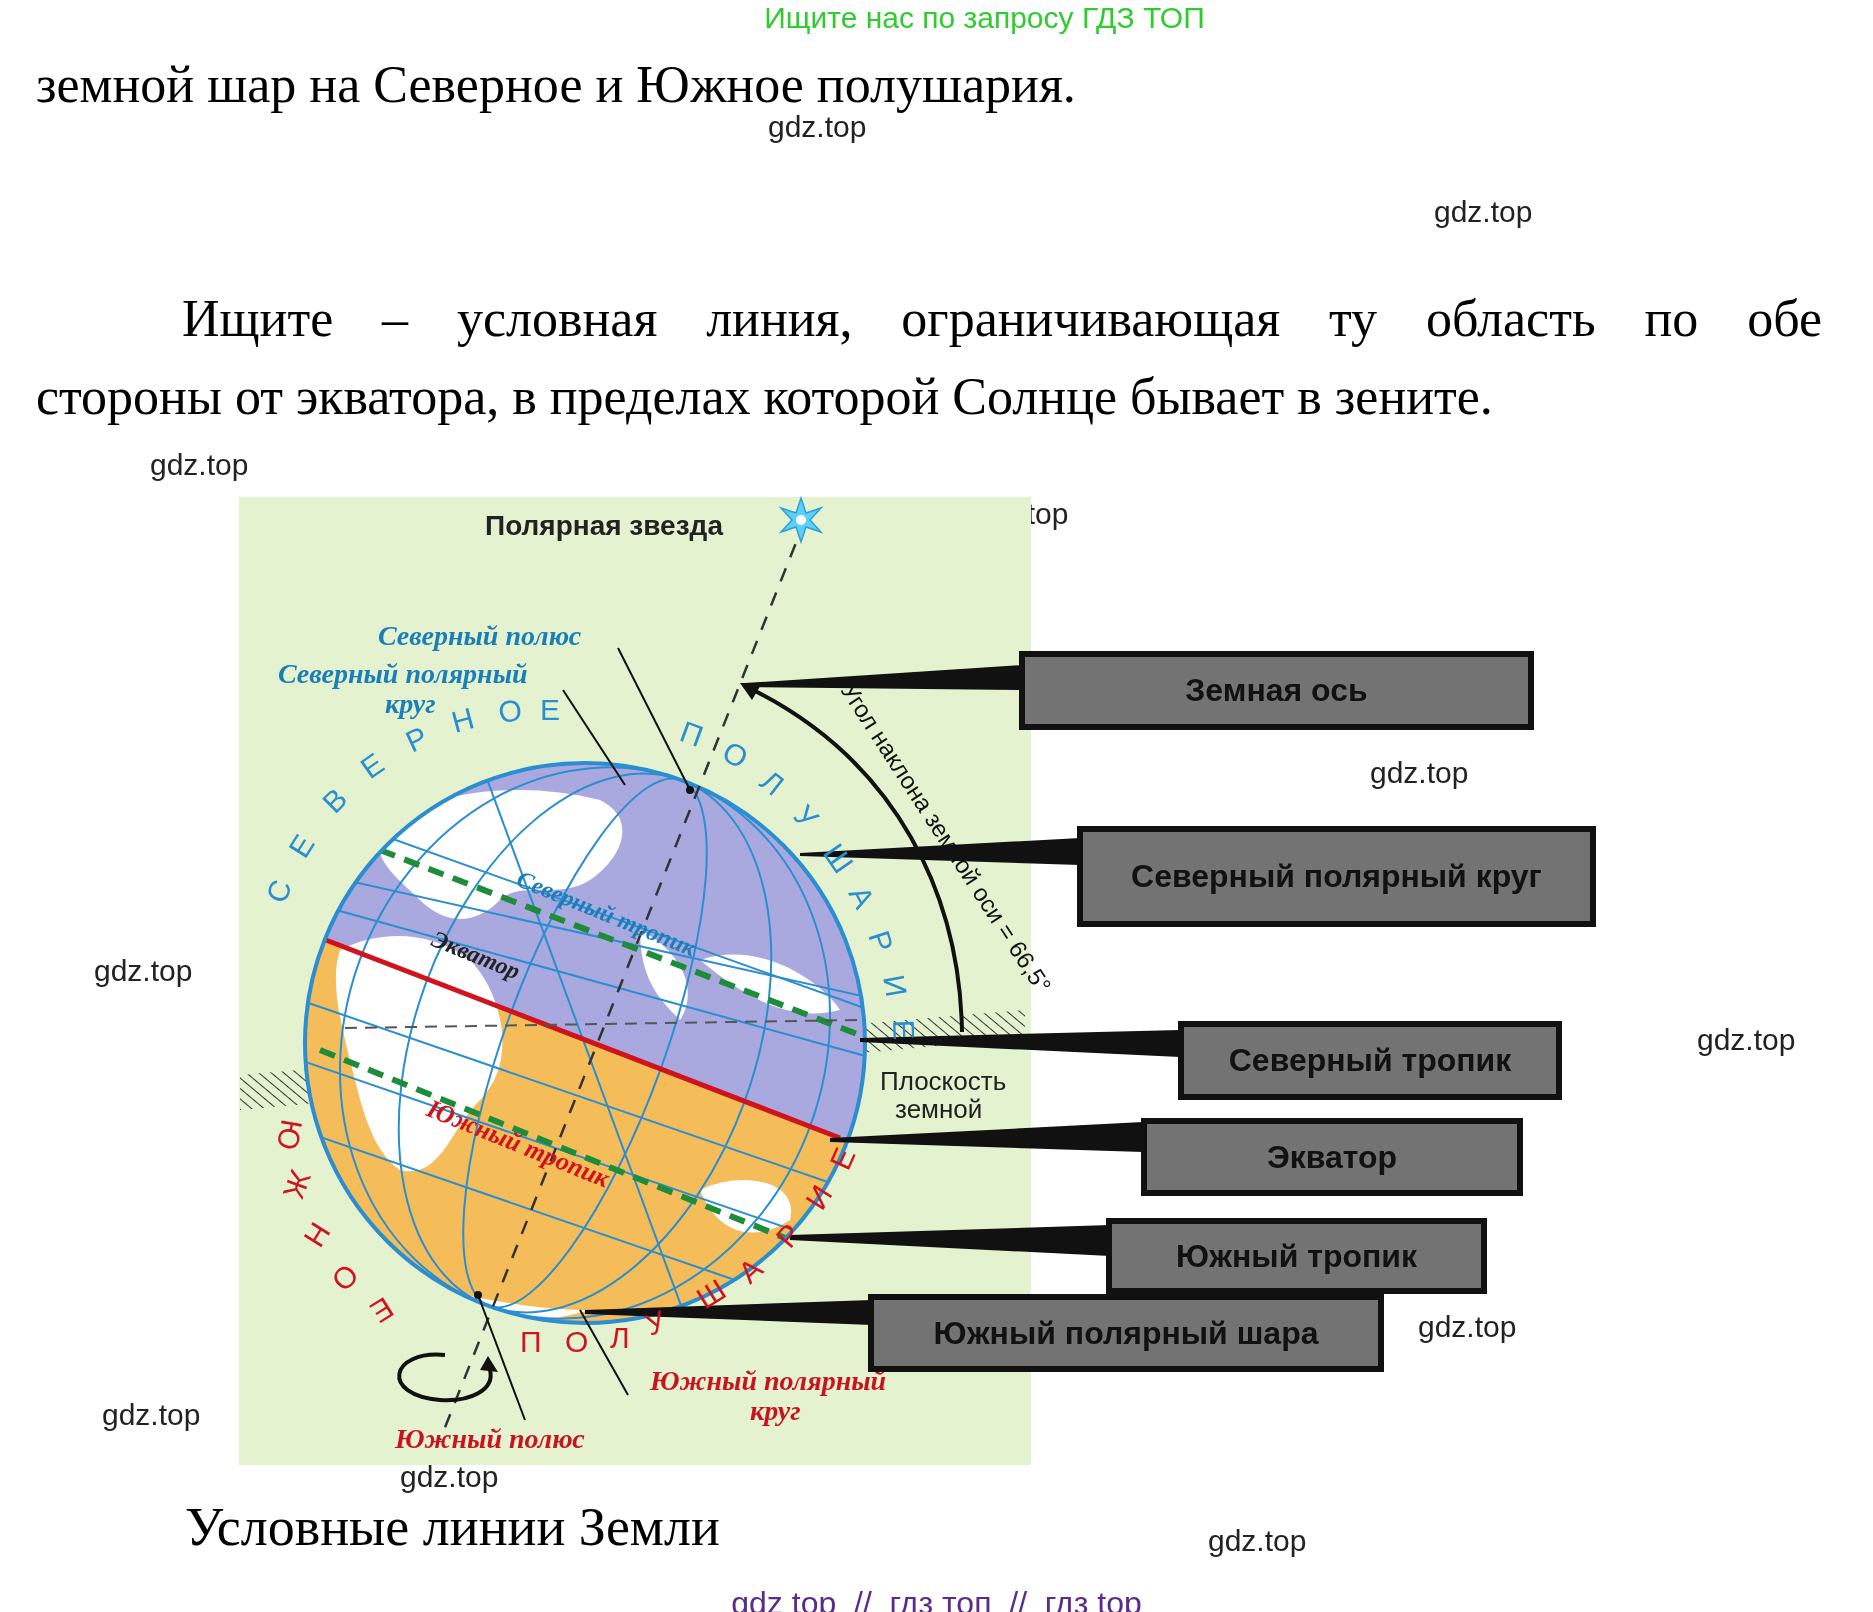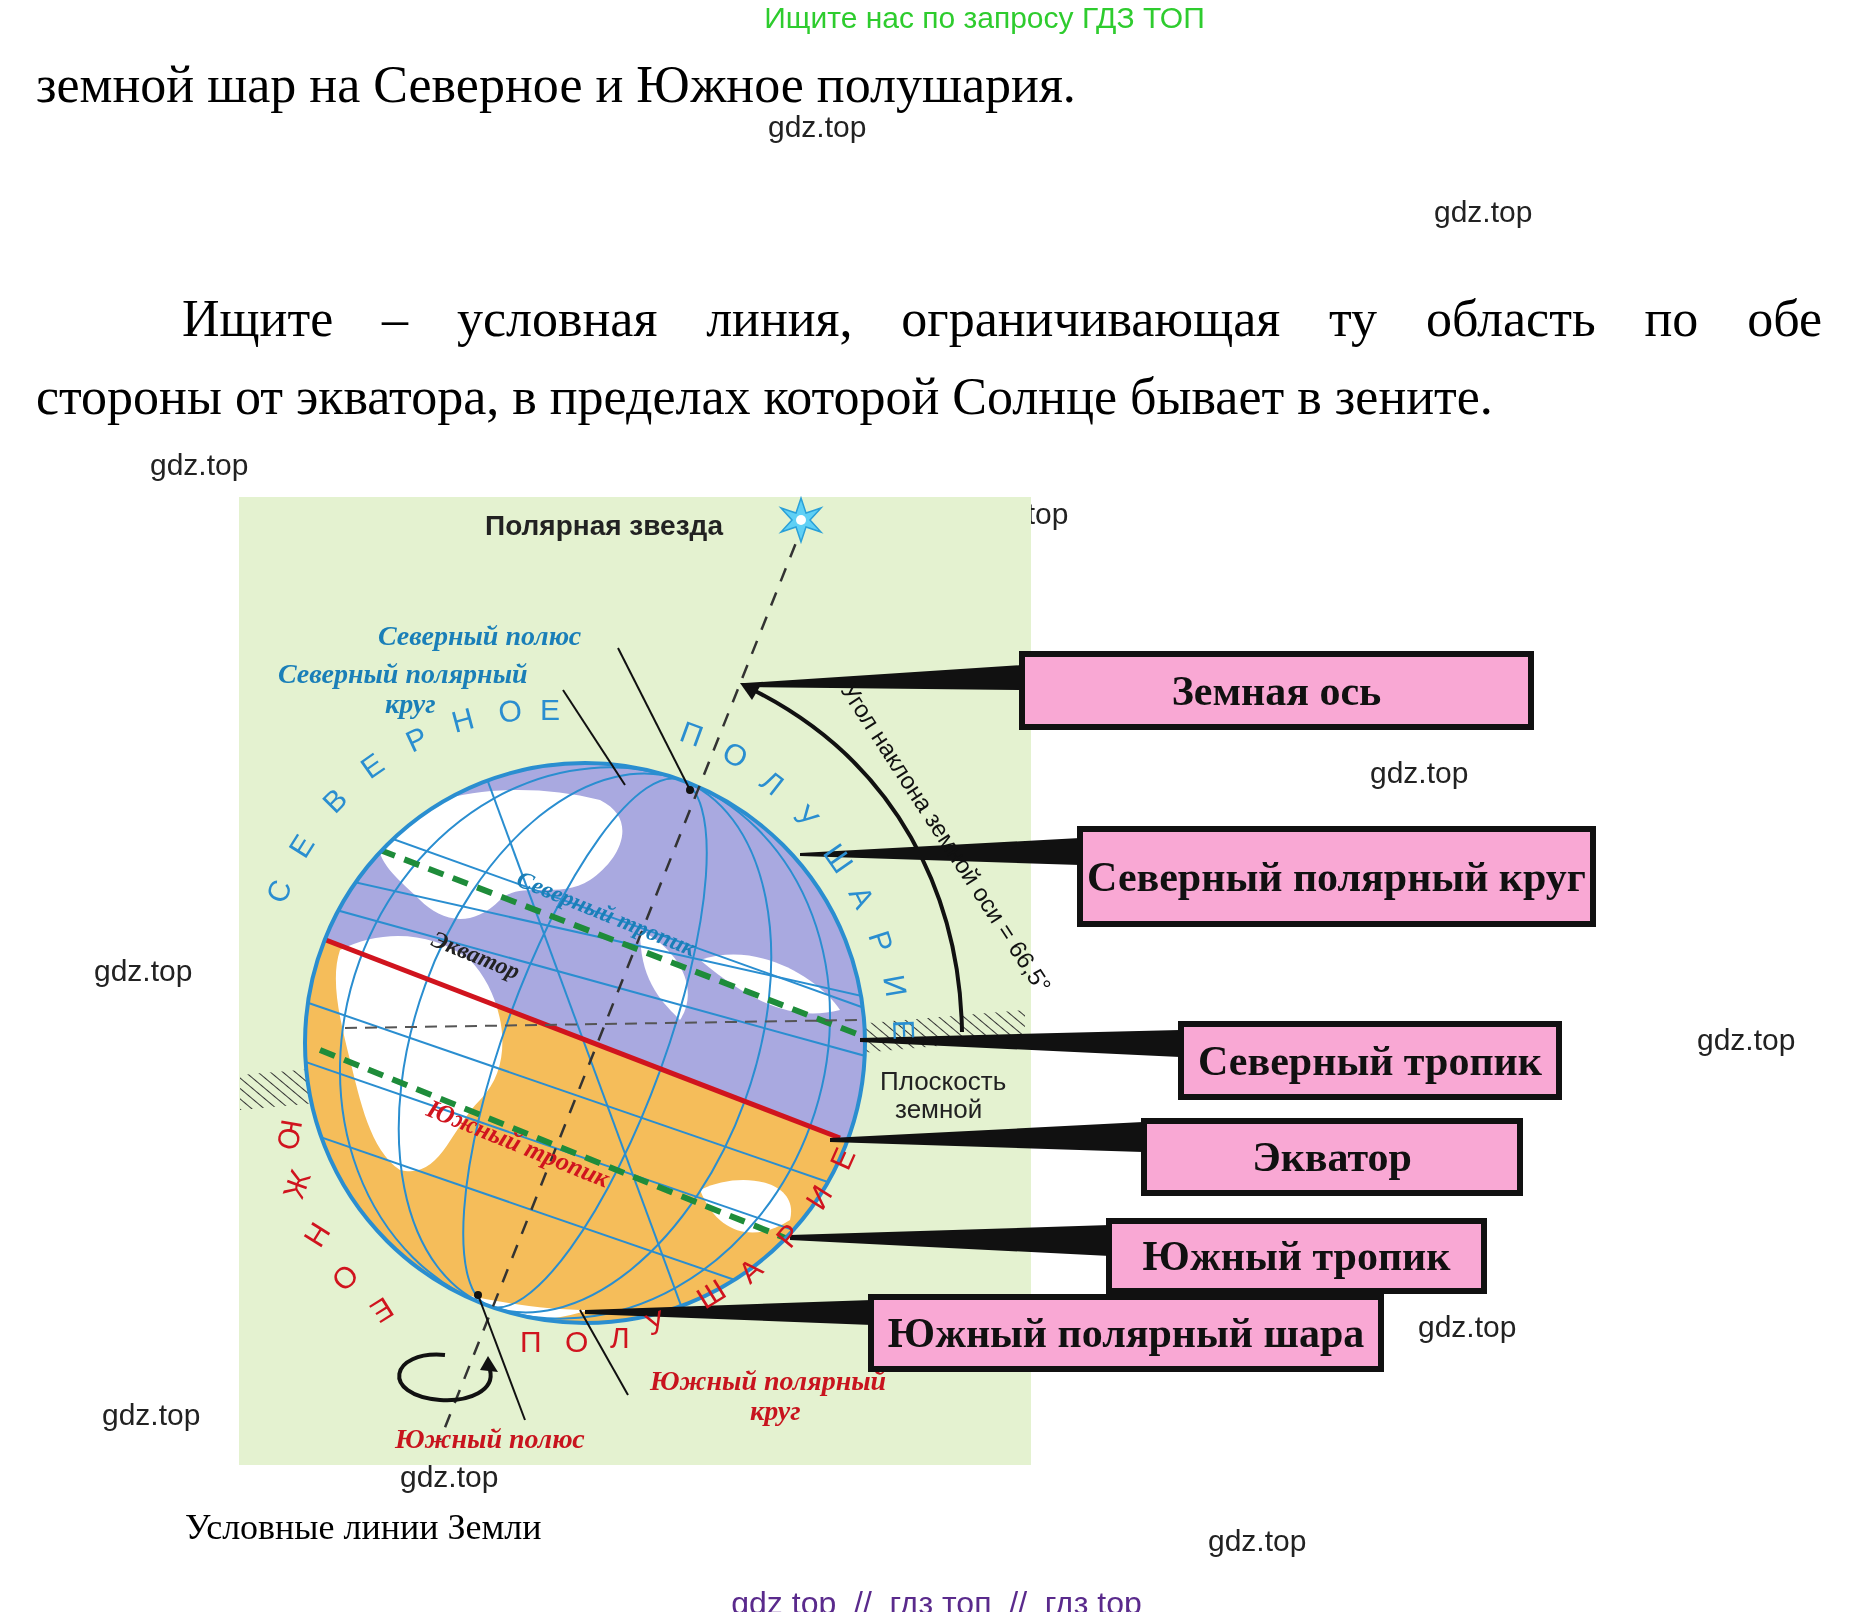--- a/index.html
+++ b/index.html
@@ -3,22 +3,22 @@
 <meta charset="utf-8">
 <style>
   html,body{margin:0;padding:0;background:#ffffff;}
   body{width:1873px;height:1612px;position:relative;overflow:hidden;font-family:"Liberation Serif",serif;color:#000;}
   .abs{position:absolute;}
   .top-banner{left:0;width:1873px;top:0;text-align:center;font-family:"Liberation Sans",sans-serif;font-size:30px;color:#2ecc2e;line-height:36px;padding-left:48px;}
   .para{left:36px;width:1786px;font-size:52px;line-height:78px;text-align:justify;}
   .para .line{display:block;height:78px;white-space:nowrap;}
   .wm{font-family:"Liberation Sans",sans-serif;font-size:30px;color:#222;line-height:34px;white-space:nowrap;}
   .panel{left:239px;top:497px;width:792px;height:968px;background:#e4f2d0;}
-  .callout{position:absolute;background:#f9a8d4;border:6px solid #111;box-sizing:border-box;display:flex;align-items:center;justify-content:center;font-family:Liberation Serif, serif;font-weight:bold;font-size:42px;color:#111;white-space:nowrap;}
-  .caption{left:185px;top:1495px;font-size:36px;line-height:64px;white-space:nowrap;}
+  .callout{position:absolute;background:#737373;border:6px solid #111;box-sizing:border-box;display:flex;align-items:center;justify-content:center;font-family:Liberation Sans, sans-serif;font-weight:bold;font-size:32px;color:#111;white-space:nowrap;}
+  .caption{left:185px;top:1495px;font-size:54px;line-height:64px;white-space:nowrap;}
   .footer{left:0;width:1873px;top:1585px;text-align:center;font-family:"Liberation Sans",sans-serif;font-size:32px;color:#5a2a8c;line-height:36px;}
   svg{position:absolute;left:0;top:0;}
   .lbl{font-family:"Liberation Sans",sans-serif;}
   .it{font-family:"Liberation Serif",serif;font-style:italic;font-weight:bold;}
 </style>
 </head>
 <body>
 
 <div class="abs top-banner">Ищите нас по запросу ГДЗ ТОП</div>
 

